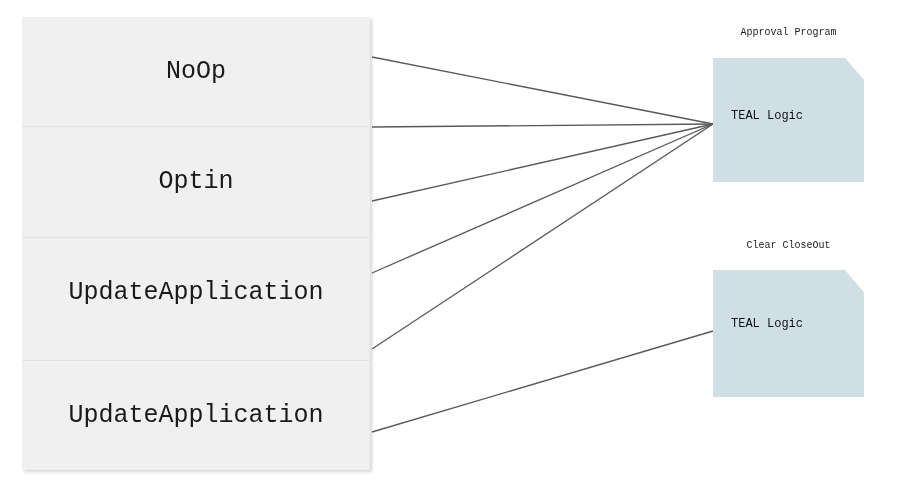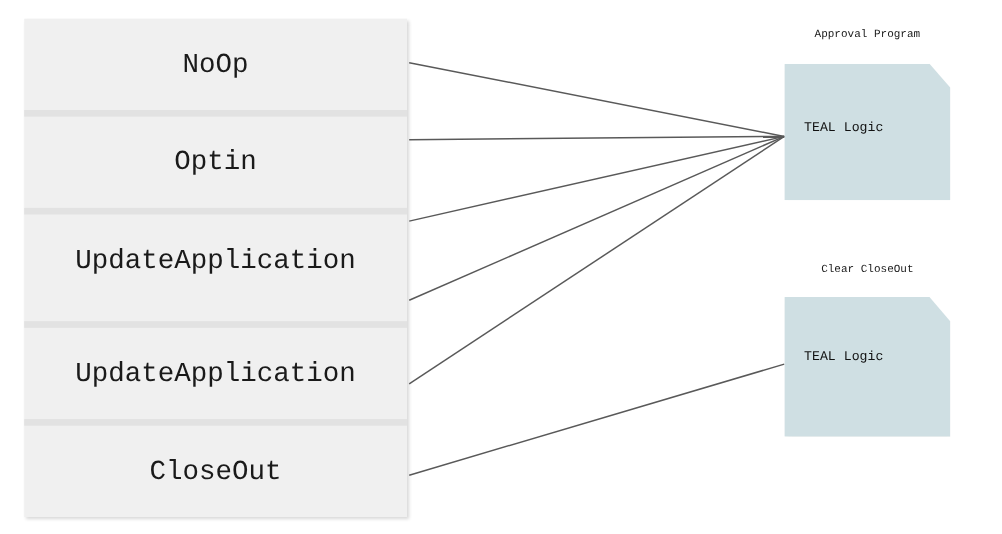--- a/index.html
+++ b/index.html
@@ -28,21 +28,21 @@
     background: #f0f0f0;
     box-shadow: 2px 2px 3px rgba(0,0,0,0.16);
     display: flex;
     flex-direction: column;
   }
   .op-row {
     flex: 1 1 0;
     display: flex;
     align-items: center;
     justify-content: center;
-    border-top: 6px solid #ec4899;
+    border-top: 1px solid #ec4899;
     color: #1a1a1a;
     font-size: 25px;
     line-height: 1;
     white-space: nowrap;
   }
   .op-row:first-child {
     border-top: none;
   }
   
   .program-group {
@@ -101,23 +101,20 @@
     </div>
     <div class="op-row" style="border-top-color: rgb(226, 226, 226);">
       <span>Optin</span>
     </div>
     <div class="op-row" style="border-top-color: rgb(226, 226, 226);">
       <span>UpdateApplication</span>
     </div>
     <div class="op-row" style="border-top-color: rgb(226, 226, 226); margin-top: 13px;">
       <span>UpdateApplication</span>
     </div>
-    <div class="op-row" style="border-top-color: rgb(226, 226, 226);">
-      <span>CloseOut</span>
-    </div>
   </div>
 
   <svg id="connectors" viewBox="0 0 911 485" xmlns="http://www.w3.org/2000/svg">
     <line x1="372" y1="57" x2="713" y2="124" stroke="#595959"></line>
     <line x1="372" y1="127" x2="713" y2="124" stroke="#595959"></line>
     <line x1="372" y1="201" x2="713" y2="124" stroke="#595959"></line>
     <line x1="372" y1="273" x2="713" y2="124" stroke="#595959"></line>
     <line x1="372" y1="349" x2="713" y2="124" stroke="#595959"></line>
     <line x1="372" y1="432" x2="713" y2="331" stroke="#595959"></line>
   </svg>

